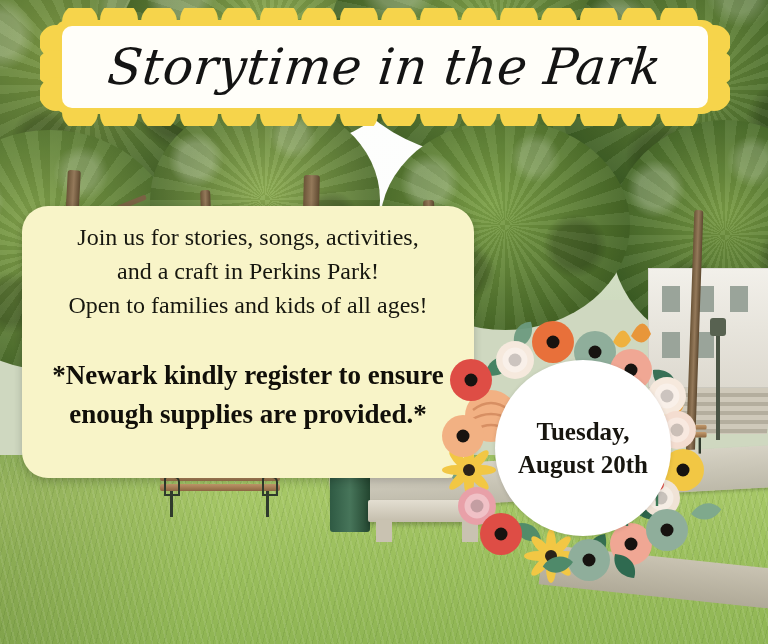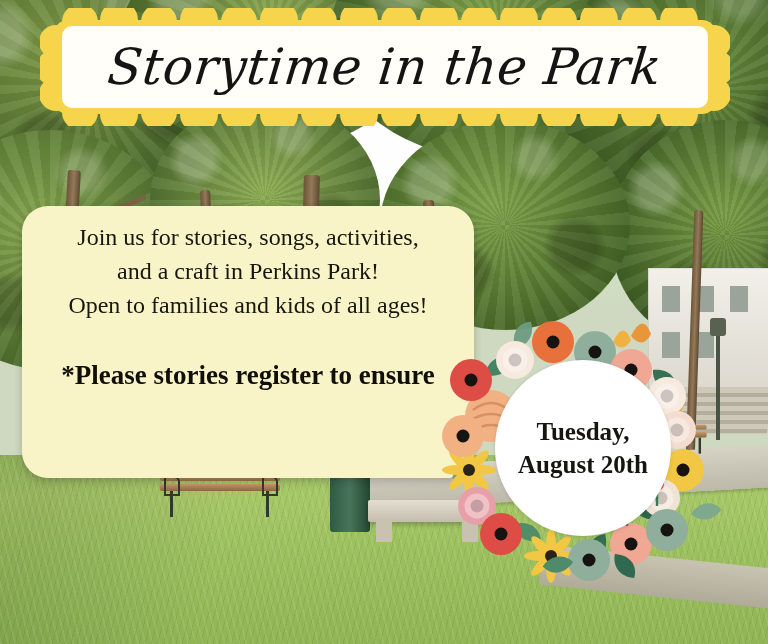--- a/index.html
+++ b/index.html
@@ -282,21 +282,22 @@
     </div>
     <div class="banner-inner">
       <div class="title">Storytime in the Park</div>
     </div>
   </div>
 
   <div class="copy-card">
     <div class="copy-line">Join us for stories, songs, activities,</div>
     <div class="copy-line">and a craft in Perkins Park!</div>
     <div class="copy-line">Open to families and kids of all ages!</div>
-    <div class="copy-note">*Please stories register to ensure</div>
+    <div class="copy-note">*Newark kindly register to ensure</div>
+    <div class="copy-note" style="margin-top:0">enough supplies are provided.*</div>
   </div>
 
   <div class="badge">
     <div class="wreath">
       <svg viewBox="0 0 260 262" aria-hidden="true">
         <defs>
           <g id="anem">
             <circle r="21" fill="currentColor"></circle>
             <circle r="6.5" fill="#171310"></circle>
           </g>

